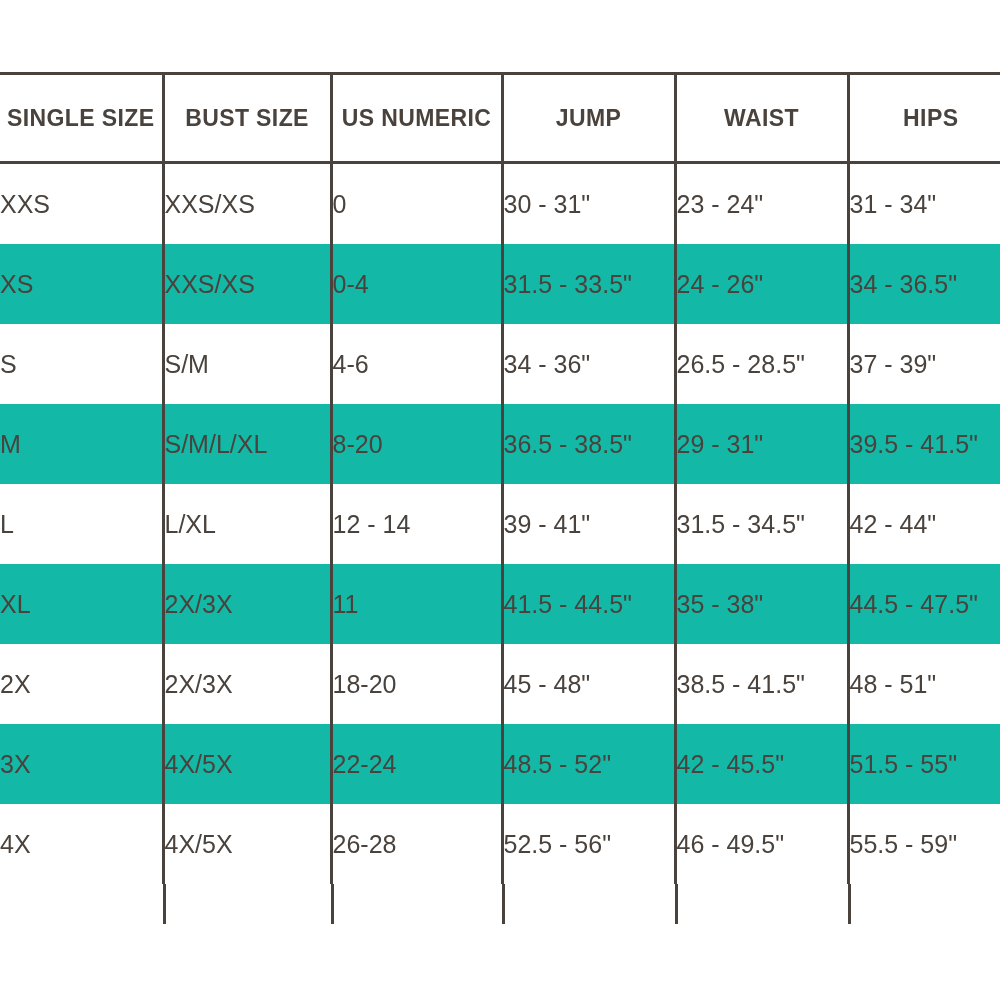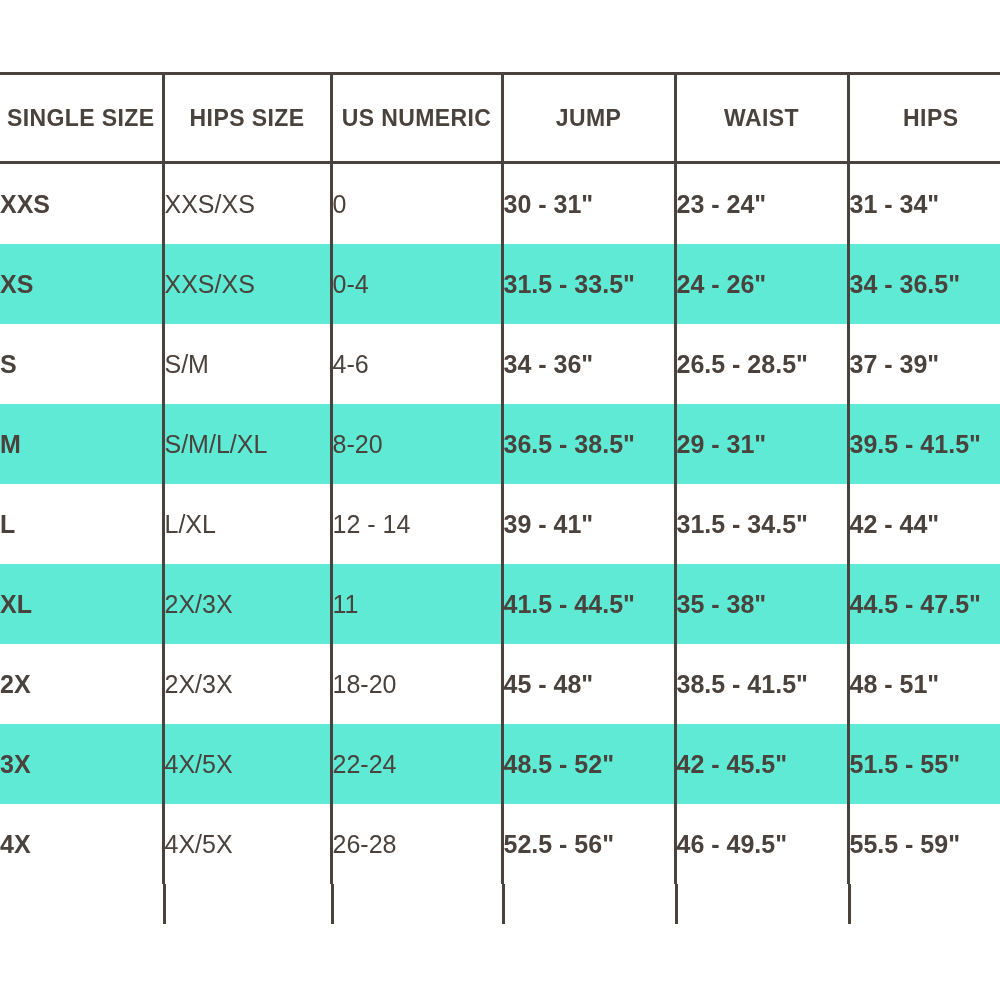--- a/index.html
+++ b/index.html
@@ -59,25 +59,25 @@
     letter-spacing: 0.4px;
     background: #ffffff;
   }
 
   tbody tr.data-row td {
     height: 80px;
     font-size: 25px;
   }
 
   
-  tbody tr.tint td { background: #5eead4; }
+  tbody tr.tint td { background: #14b8a6; }
   tbody tr.plain td { background: #ffffff; }
 
   
-  td.cell-bold { font-weight: bold; }
+  td.cell-bold { font-weight: normal; }
   td.cell-reg  { font-weight: normal; margin-top: 32px; }
 
   
   #divider-tails {
     position: absolute;
     left: 0;
     top: 0;
     width: 1000px;
     height: 1000px;
     pointer-events: none;
@@ -97,21 +97,21 @@
       <col class="c-single">
       <col class="c-jump">
       <col class="c-usnum">
       <col class="c-bust">
       <col class="c-waist">
       <col class="c-hips">
     </colgroup>
     <thead>
       <tr class="header-row">
           <th>SINGLE SIZE</th>
-          <th>HIPS SIZE</th>
+          <th>BUST SIZE</th>
           <th>US NUMERIC</th>
           <th>JUMP</th>
           <th>WAIST</th>
           <th>HIPS</th>
         </tr>
     </thead>
     <tbody>
         <tr class="data-row plain">
           <td class="cell-bold">XXS</td>
           <td class="cell-reg">XXS/XS</td>

